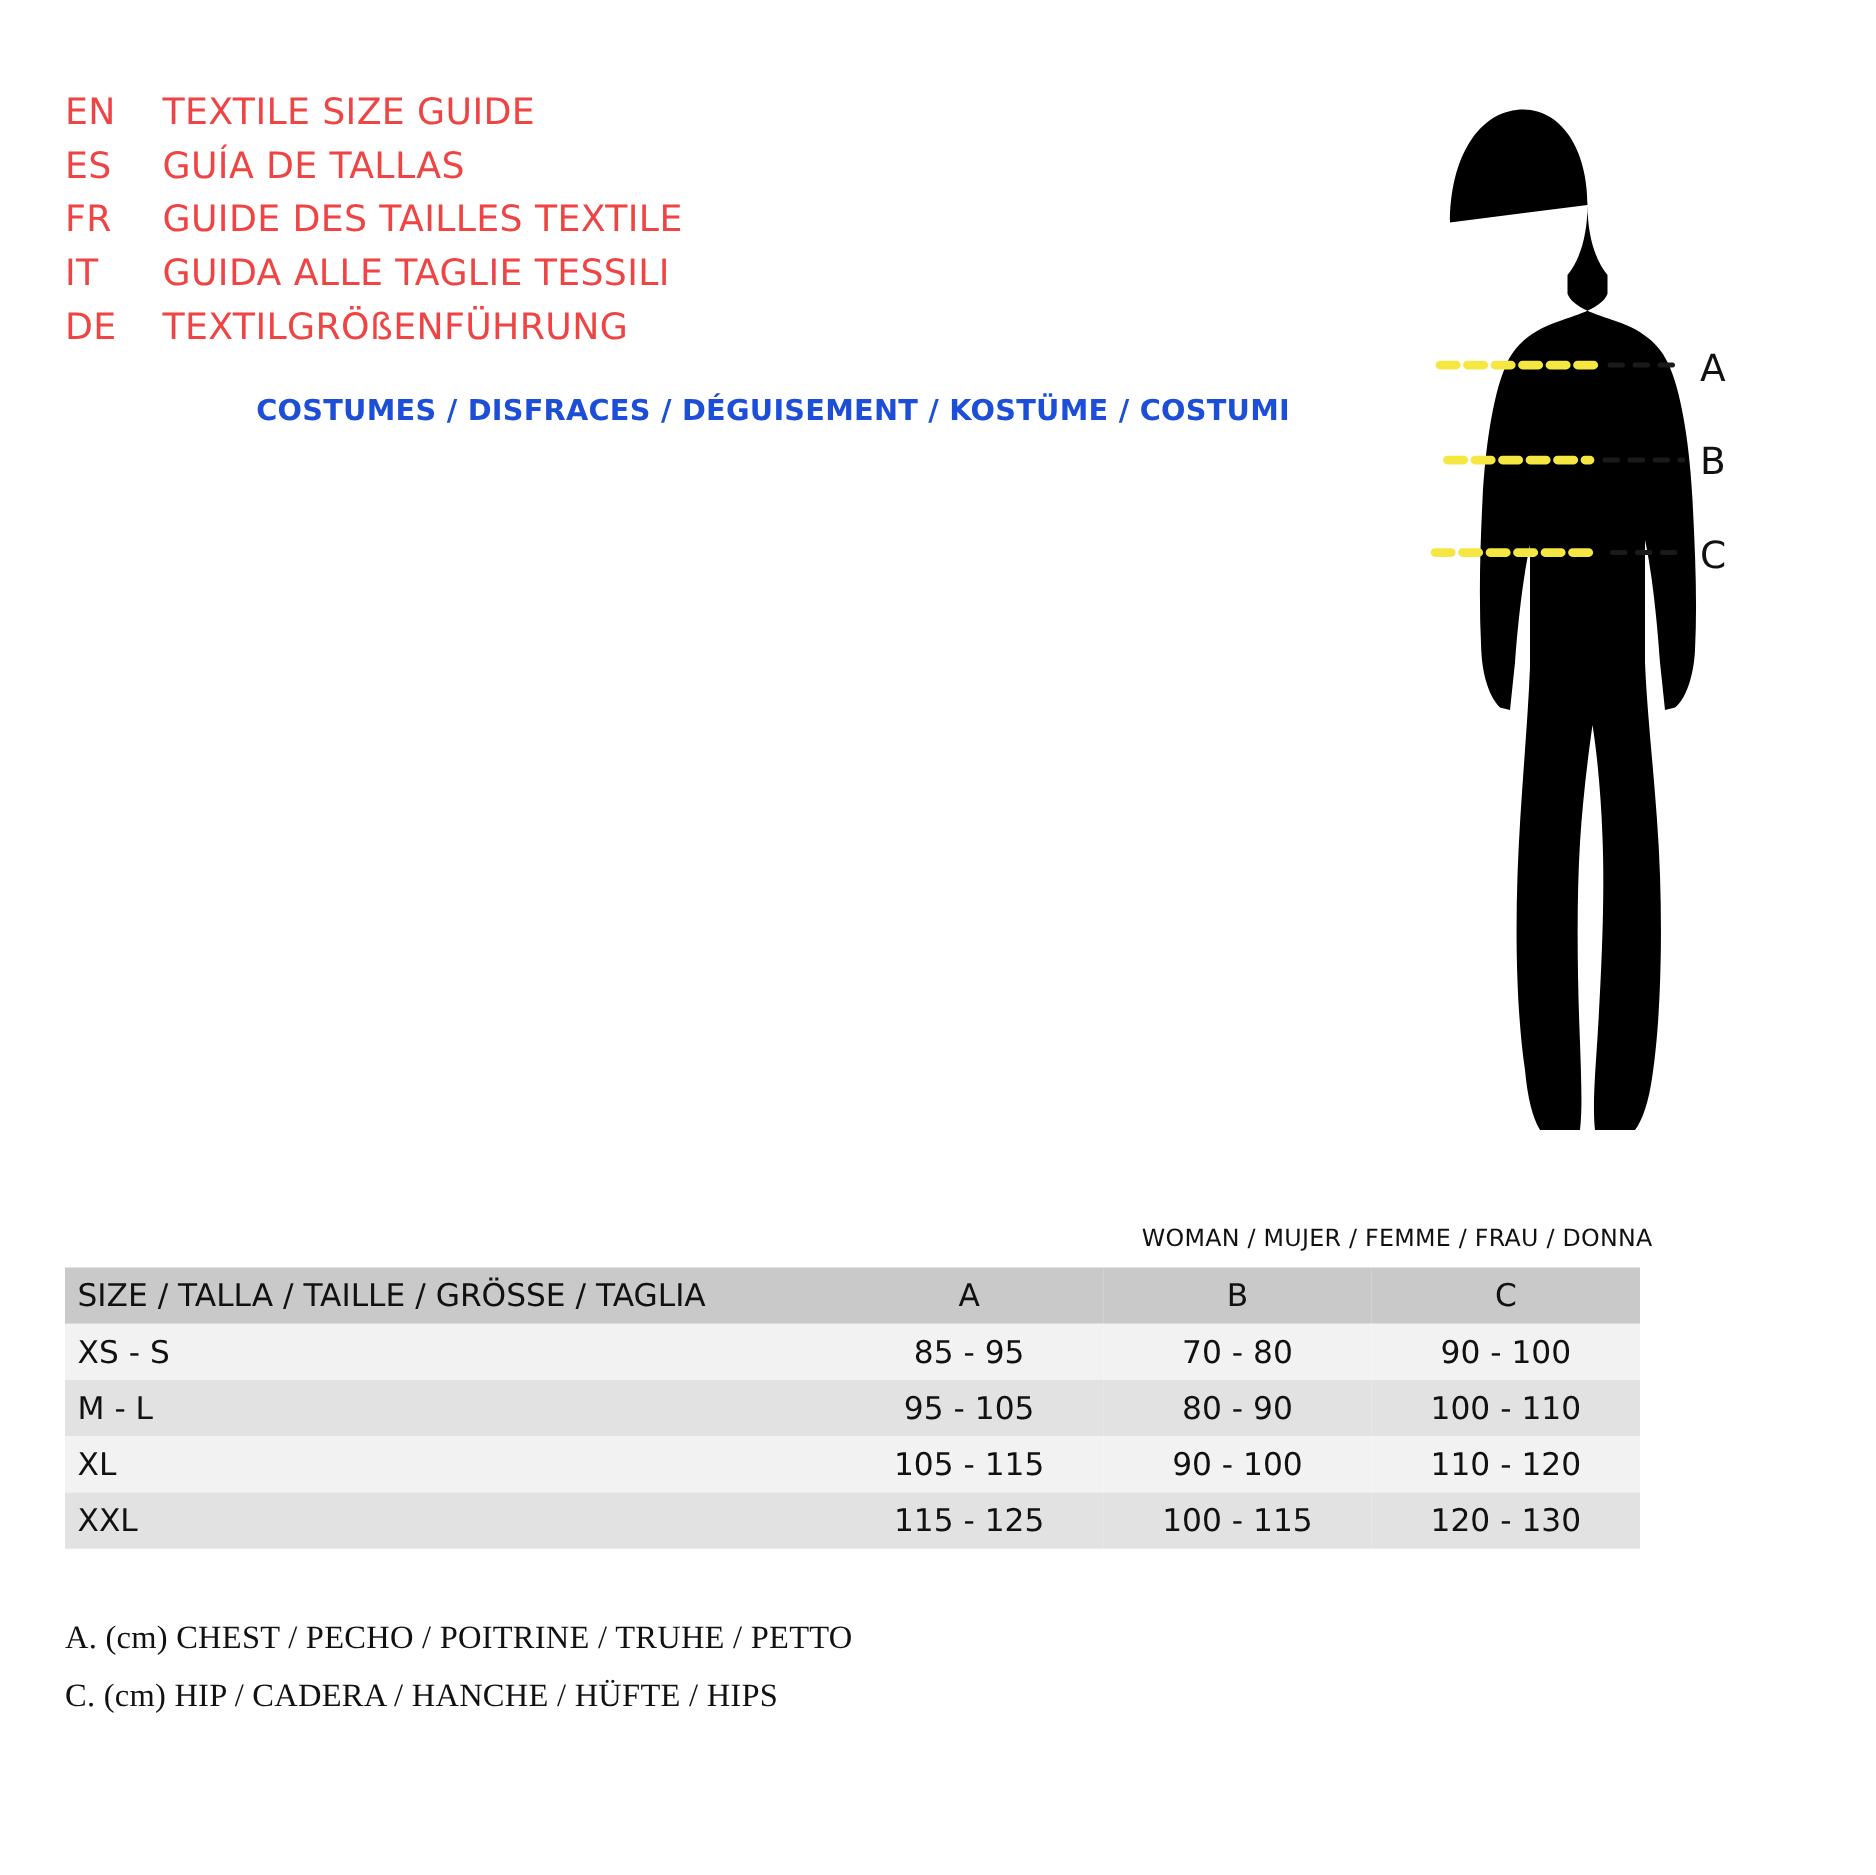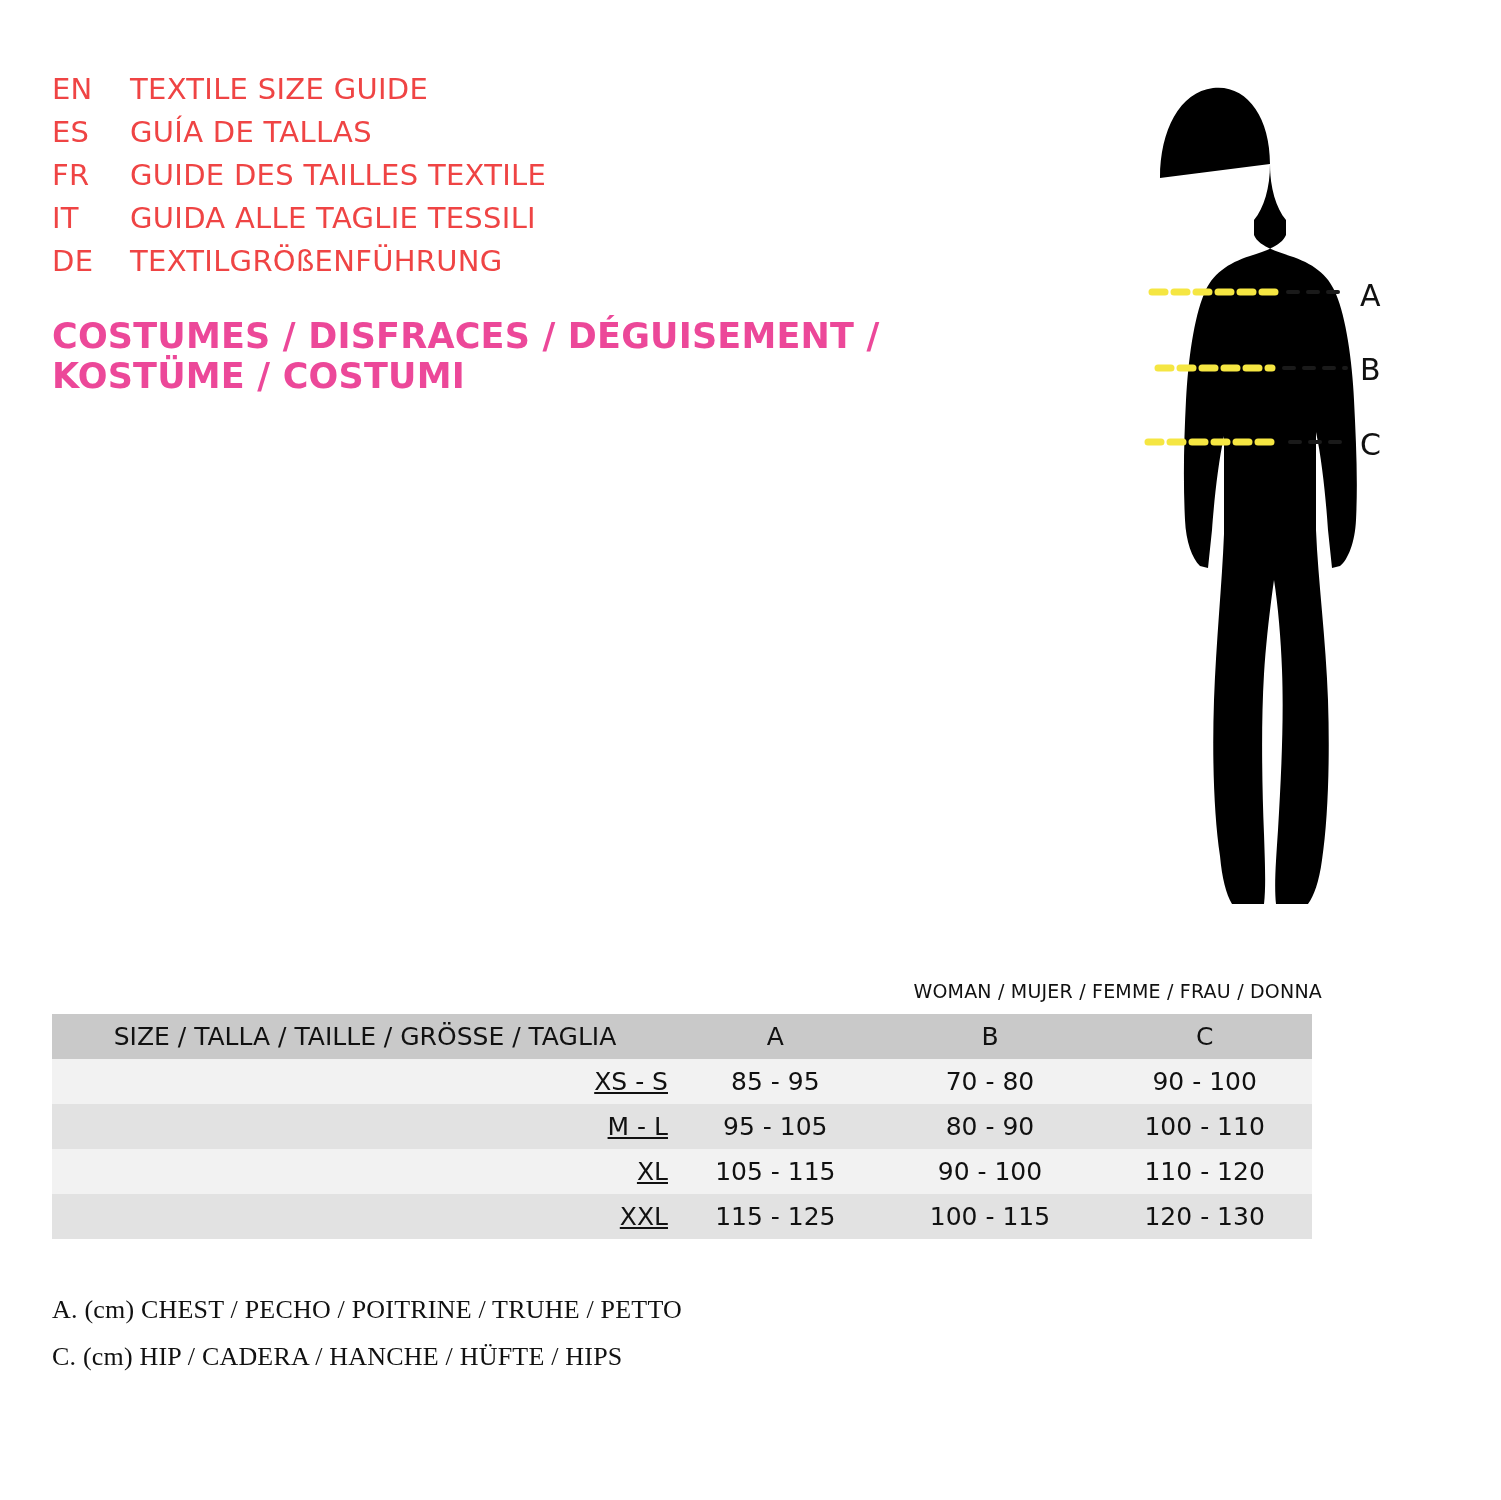--- a/index.html
+++ b/index.html
@@ -33,24 +33,25 @@
   }
   .lang-code {
     width: 78px;
     flex: 0 0 78px;
   }
   .lang-text {
     flex: 1 1 auto;
   }
   #costume-line {
     margin-top: 38px;
-    font-size: 35px;
+    font-size: 23px;
     font-weight: bold;
     letter-spacing: 0.2px;
-    color: #ec4899;
+    color: #1d4ed8;
+    text-align: right;
   }
 
   
   #figure-wrap {
     position: absolute;
     left: 1060px;
     top: 60px;
     width: 420px;
     height: 880px;
   }
@@ -88,33 +89,32 @@
   }
   table#size-table th,
   table#size-table td {
     padding: 8px 0;
     font-weight: normal;
   }
   table#size-table thead tr {
     background: #c9c9c9;
   }
   table#size-table th.col-size {
-    text-align: center;
+    text-align: left;
     padding-left: 10px;
     width: 610px;
   }
   table#size-table th.col-m,
   table#size-table td.col-m {
     text-align: center;
     width: 216px;
   }
   table#size-table td.col-size {
-    text-align: right;
+    text-align: left;
     padding-left: 10px;
-    text-decoration: underline;
   }
   table#size-table tbody tr:nth-child(odd) {
     background: #f2f2f2;
   }
   table#size-table tbody tr:nth-child(even) {
     background: #e2e2e2;
   }
 
   
   #legend {

